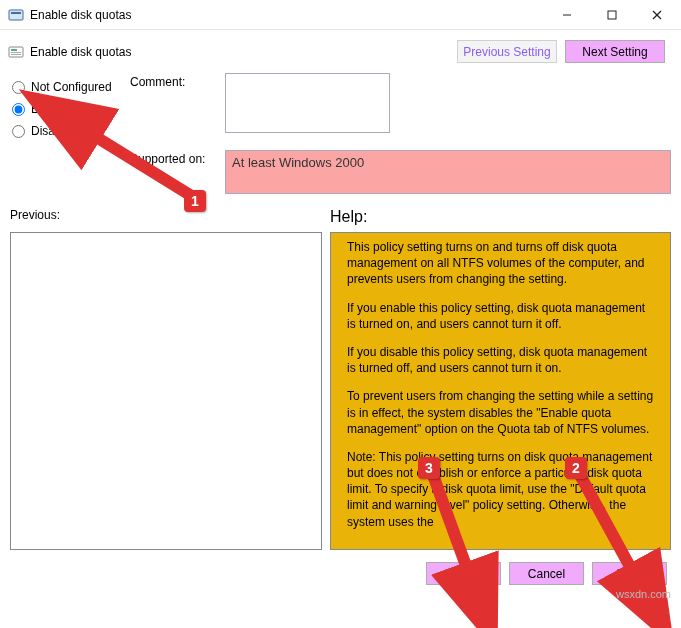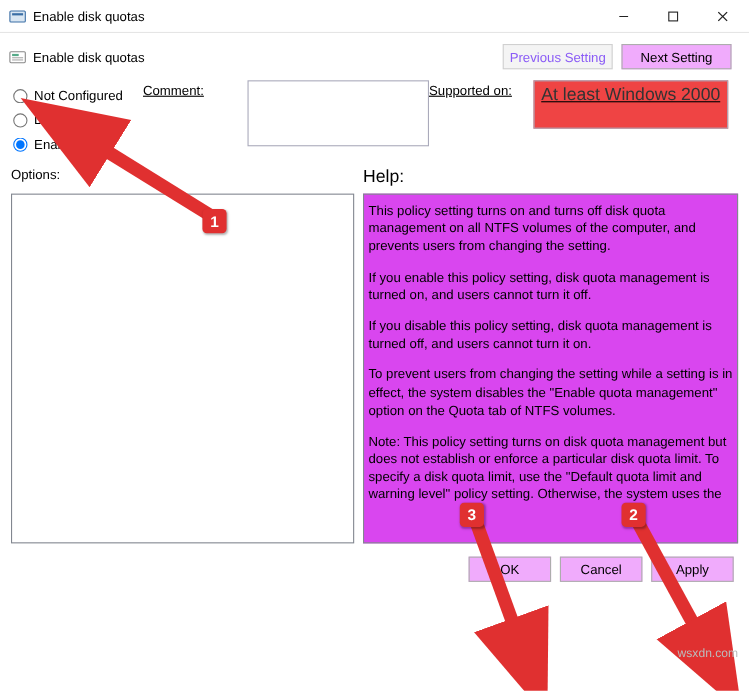--- a/index.html
+++ b/index.html
@@ -43,43 +43,43 @@
   cursor: pointer;
 }
 .btn[disabled] { color: #8b5cf6; background:#f4f4f4; border-color:#d0d0d0; cursor:default;}
 .btn-wide { width: 100px; padding: 0; }
 
 .content { padding: 0 10px; position: relative; }
 .top-row { display: flex; }
 .radio-col { width: 120px; padding-top: 3px; }
 .radio-item { display: flex; align-items: center; height: 22px; font-size: 12px; }
 .radio-item input { margin: 0 6px 0 2px; }
-.right-col { flex: 1; display:flex; flex-direction:row;text-decoration:underline; }
+.right-col { flex: 1; display:flex; flex-direction:column; }
 .label-row { display:flex; align-items:flex-start; margin-bottom:4px;}
 .label-row .lbl { width: 95px; font-size:12px; padding-top:2px;}
 .comment-box {
   flex:1; height: 60px; border:1px solid #aab; background:#fff; resize:none; font-family:inherit; font-size:12px; padding:2px 4px;
   overflow-y:scroll;
 }
 .comment-wrap{flex:1;position:relative;}
 .supported-box {
-  flex:1; height:44px; border:1px solid #aab; background:#ef4444; font-size:16px; padding:4px 6px; color:#333; overflow-y:scroll;
+  flex:1; height:44px; border:1px solid #aab; background:#fca5a5; font-size:13px; padding:4px 6px; color:#333; overflow-y:scroll;
 }
 
 .sep { height: 10px; }
 .mid-labels { display:flex; margin-top:10px; }
 .mid-labels .olbl { width: 320px; font-size:12px; }
 .mid-labels .hlbl { flex:1; font-size:16px; }
 
 .panes { display:flex; gap:8px; margin-top:6px;}
 .options-pane {
   width: 312px; height: 318px; border:1px solid #828790; background:#fff;
 }
 .help-pane {
-  flex:1; height:318px; border:1px solid #828790; background:#d946ef; padding:6px 4px; overflow-y:scroll; font-size:12px; line-height:1.35;
+  flex:1; height:318px; border:1px solid #828790; background:#eab308; padding:6px 16px; overflow-y:scroll; font-size:12px; line-height:1.35;
 }
 .help-pane p{margin:0 0 12px 0;}
 
 .bottom-buttons {
   display:flex; justify-content:flex-end; gap:8px; padding:12px 14px 12px 0;
 }
 .bottom-buttons .btn{ width:75px; padding:0;}
 
 .red-arrow { position:absolute; pointer-events:none; }
 .red-arrow svg { overflow:visible; }
@@ -141,45 +141,45 @@
 </div>
 
 <div class="content">
   <div class="top-row">
     <div class="radio-col">
       <label class="radio-item">
         <input type="radio" name="state" style="">
         <span>Not Configured</span>
       </label>
       <label class="radio-item">
+        <input type="radio" name="state" checked="" style="">
+        <span>Enabled</span>
+      </label>
+      <label class="radio-item">
         <input type="radio" name="state" style="">
         <span>Disabled</span>
-      </label>
-      <label class="radio-item">
-        <input type="radio" name="state" checked="" style="">
-        <span>Enabled</span>
       </label>
     </div>
     <div class="right-col">
       <div class="label-row">
         <span class="lbl">Comment:</span>
         <div class="comment-wrap">
           <textarea class="comment-box" style=""></textarea>
         </div>
       </div>
       <div class="sep"></div>
       <div class="label-row">
         <span class="lbl">Supported on:</span>
         <div class="supported-box">At least Windows 2000</div>
       </div>
     </div>
   </div>
 
   <div class="mid-labels">
-    <span class="olbl">Options:</span>
+    <span class="olbl">Previous:</span>
     <span class="hlbl">Help:</span>
   </div>
 
   <div class="panes">
     <div class="options-pane"></div>
     <div class="help-pane">
       <p>This policy setting turns on and turns off disk quota management on all NTFS volumes of the computer, and prevents users from changing the setting.</p>
       <p>If you enable this policy setting, disk quota management is turned on, and users cannot turn it off.</p>
       <p>If you disable this policy setting, disk quota management is turned off, and users cannot turn it on.</p>
       <p>To prevent users from changing the setting while a setting is in effect, the system disables the "Enable quota management" option on the Quota tab of NTFS volumes.</p>

